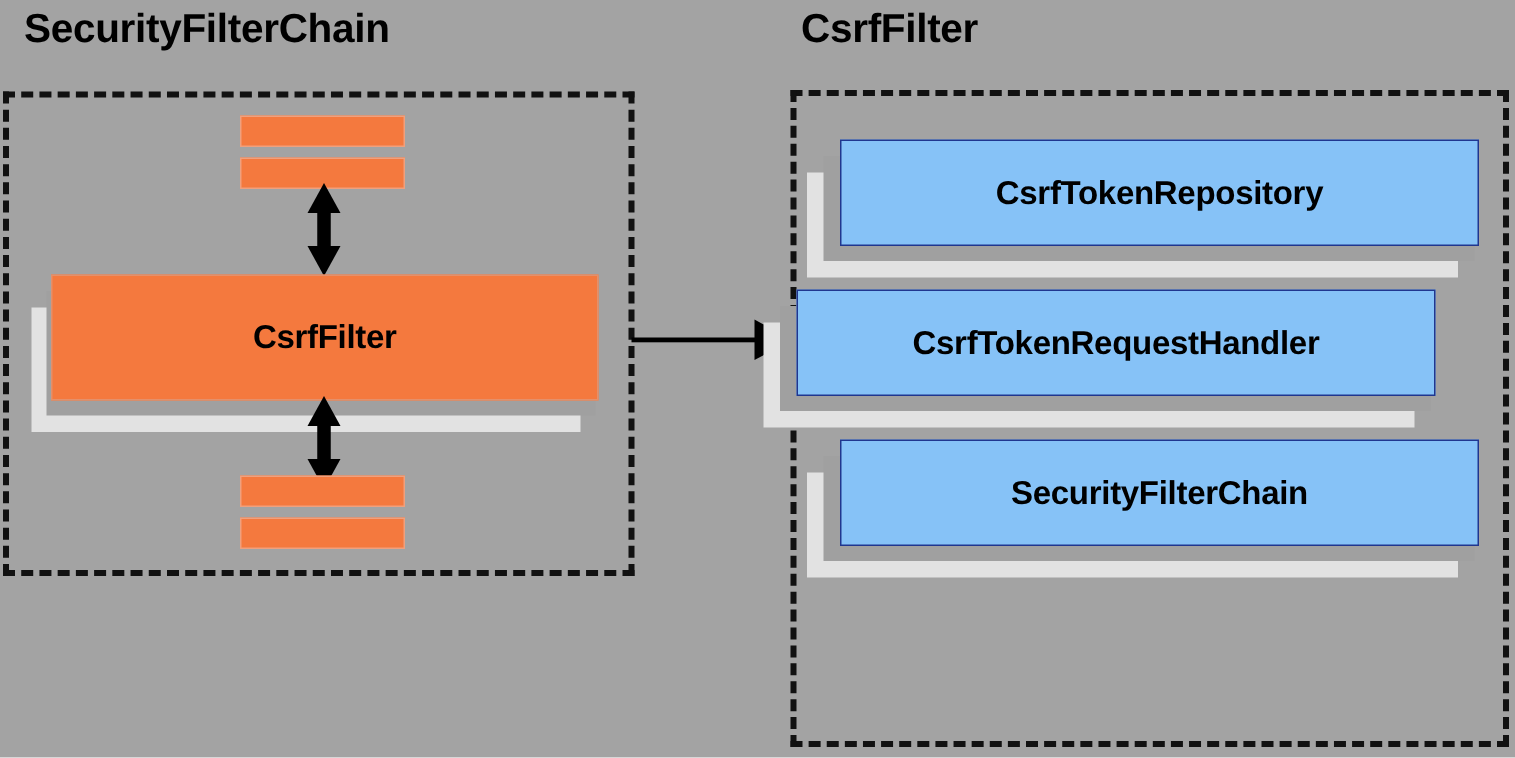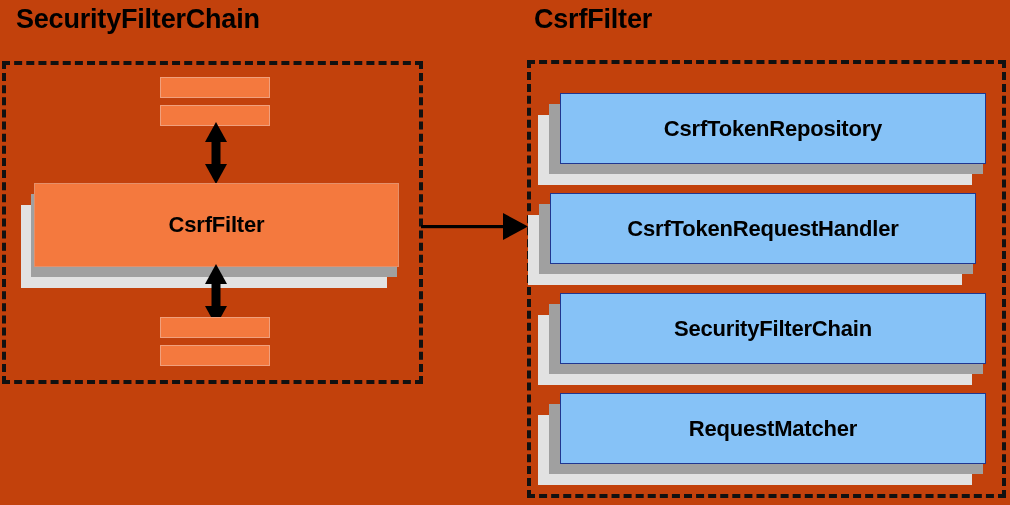--- a/index.html
+++ b/index.html
@@ -9,21 +9,21 @@
     background: #ffffff;
   }
   body {
     font-family: "Liberation Sans", sans-serif;
     -webkit-font-smoothing: antialiased;
   }
   #canvas {
     position: relative;
     width: 1010px;
     height: 505px;
-    background: #c2410c;
+    background: #a3a3a3;
     overflow: hidden;
   }
 
   
   .panel-title {
     position: absolute;
     font-size: 27px;
     font-weight: bold;
     color: #000000;
     letter-spacing: -0.2px;
@@ -108,21 +108,21 @@
   
   .blue-stack { width: 458px; height: 100px; }
   .blue-stack .back2 { left: 0px;  top: 22px; width: 434px; height: 70px; }
   .blue-stack .back1 { left: 11px; top: 11px; width: 434px; height: 70px; }
   .blue-stack .front {
     left: 22px; top: 0px; width: 426px; height: 71px;
     background: #86C2F7;
     border: 1px solid #20368f;
   }
   #blue-0 { left: 538px; top: 93px; }
-  #blue-1 { left: 528px; top: 193px; }
+  #blue-1 { left: 509px; top: 193px; }
   #blue-2 { left: 538px; top: 293px; }
   #blue-3 { left: 538px; top: 393px; }
 </style>
 </head>
 <body>
 
 <div id="canvas">
 
   <div class="panel-title" id="title-left">SecurityFilterChain</div>
 
@@ -180,21 +180,14 @@
   </div>
 
   <div class="stack blue-stack" id="blue-2">
     <div class="layer back2"></div>
     <div class="layer back1"></div>
     <div class="layer front">
       <span class="label">SecurityFilterChain</span>
     </div>
   </div>
 
-  <div class="stack blue-stack" id="blue-3">
-    <div class="layer back2"></div>
-    <div class="layer back1"></div>
-    <div class="layer front">
-      <span class="label">RequestMatcher</span>
-    </div>
-  </div>
 
 </div>
 
 </body></html>

